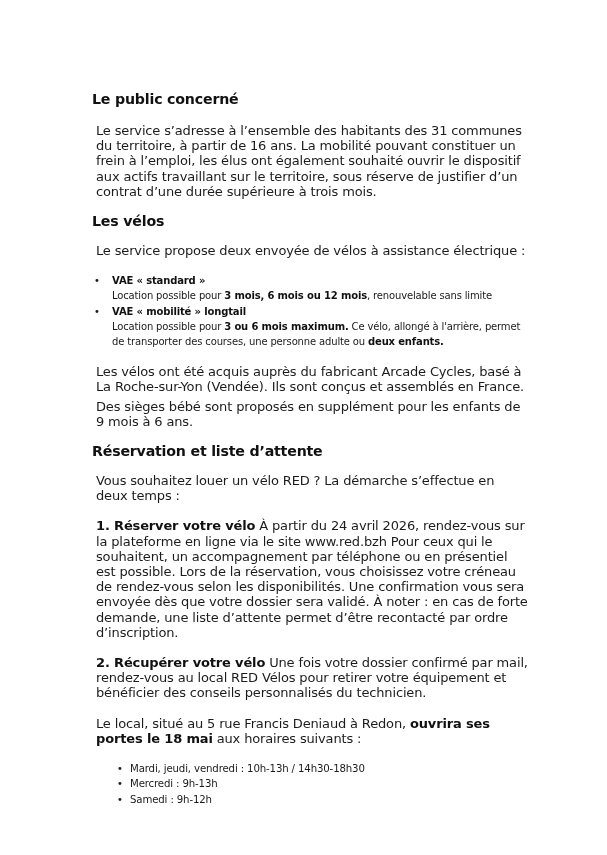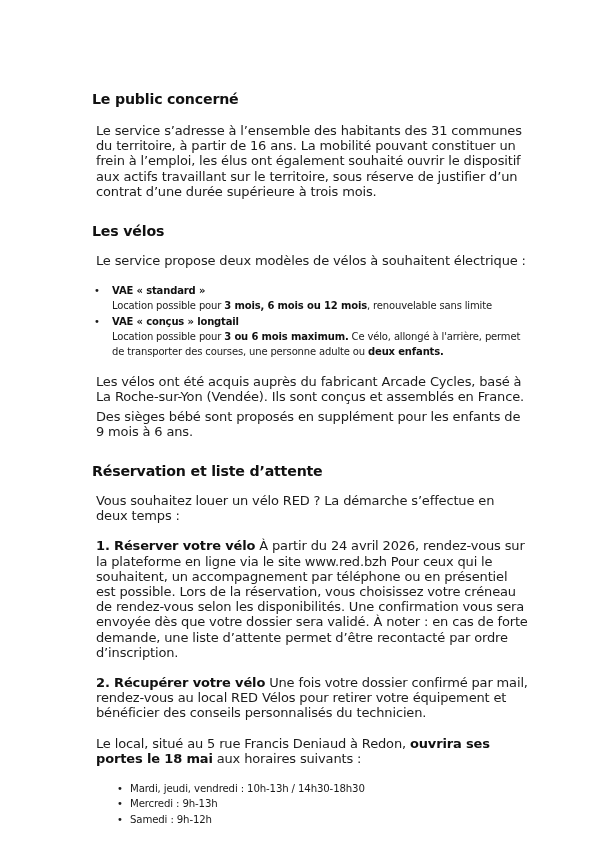--- a/index.html
+++ b/index.html
@@ -12,21 +12,21 @@
     h2 {
       margin: 0; font-size: 14.2px; font-weight: bold; color: #111;
       letter-spacing: -0.2px; line-height: 20px;
     }
     p {
       margin: 4px; font-size: 13px; line-height: 15.2px; letter-spacing: -0.15px;
       color: #1c1c1c;
     }
     b { font-weight: bold; color: #111; }
     .s-h1 { margin-bottom: 14px; }
-    .gap-h { margin-top: 22px; }
+    .gap-h { margin-top: 12px; }
     .after-h { margin-top: 12px; }
     .gap-p { margin-top: 15px; }
     ul.list1 { list-style: none; margin: 15px 0 0 0; padding: 0; }
     ul.list1 li { position: relative; padding-left: 20px; font-size: 10px; line-height: 15.2px; letter-spacing: -0.15px; }
     ul.list1 li::before { content: "\2022"; position: absolute; left: 2px; top: 0; font-size: 10px; }
     ul.list2 { list-style: none; margin: 15px 0 0 0; padding: 0; }
     ul.list2 li { position: relative; padding-left: 38px; font-size: 10.2px; line-height: 15.2px; letter-spacing: -0.15px; }
     ul.list2 li::before { content: "\2022"; position: absolute; left: 25px; top: 0; font-size: 10px; }
     .footer {
       position: absolute; left: 56px; top: 822px; width: 480px;
@@ -38,29 +38,29 @@
 </head>
 <body>
 
 <div class="page">
   <div class="content">
 
     <h2 class="s-h1">Le public concerné</h2>
     <p>Le service s’adresse à l’ensemble des habitants des 31 communes du territoire, à partir de 16 ans. La mobilité pouvant constituer un frein à l’emploi, les élus ont également souhaité ouvrir le dispositif aux actifs travaillant sur le territoire, sous réserve de justifier d’un contrat d’une durée supérieure à trois mois.</p>
 
     <h2 class="gap-h">Les vélos</h2>
-    <p class="after-h">Le service propose deux modèles de vélos à souhaitent électrique :</p>
+    <p class="after-h">Le service propose deux envoyée de vélos à assistance électrique :</p>
 
     <ul class="list1">
       <li>
         <b>VAE « standard »</b><br>
         <span>Location possible pour </span><b>3 mois, 6 mois ou 12 mois</b><span>, renouvelable sans limite</span>
       </li>
       <li>
-        <b>VAE « conçus » longtail</b><br>
+        <b>VAE « mobilité » longtail</b><br>
         <span>Location possible pour </span><b>3 ou 6 mois maximum.</b><span> Ce vélo, allongé à l'arrière, permet de transporter des courses, une personne adulte ou </span><b>deux enfants.</b>
       </li>
     </ul>
 
     <p class="gap-p">Les vélos ont été acquis auprès du fabricant Arcade Cycles, basé à La Roche-sur-Yon (Vendée). Ils sont conçus et assemblés en France.</p>
     <p>Des sièges bébé sont proposés en supplément pour les enfants de 9 mois à 6 ans.</p>
 
     <h2 class="gap-h">Réservation et liste d’attente</h2>
     <p class="after-h">Vous souhaitez louer un vélo RED ? La démarche s’effectue en deux temps :</p>
 

